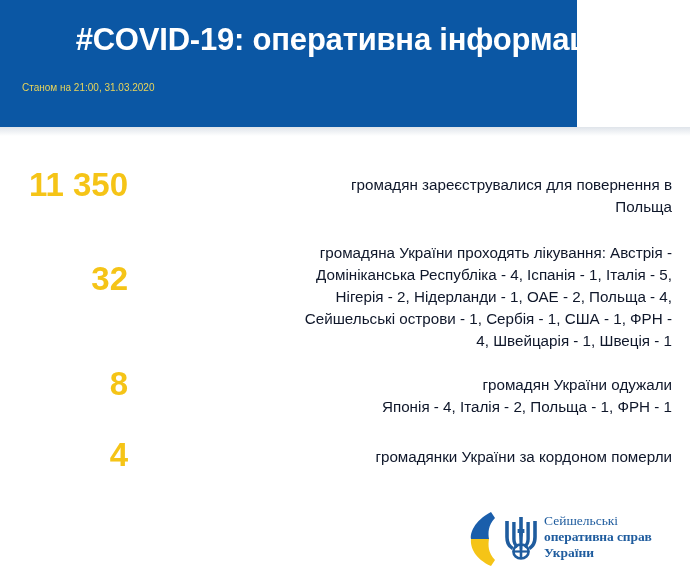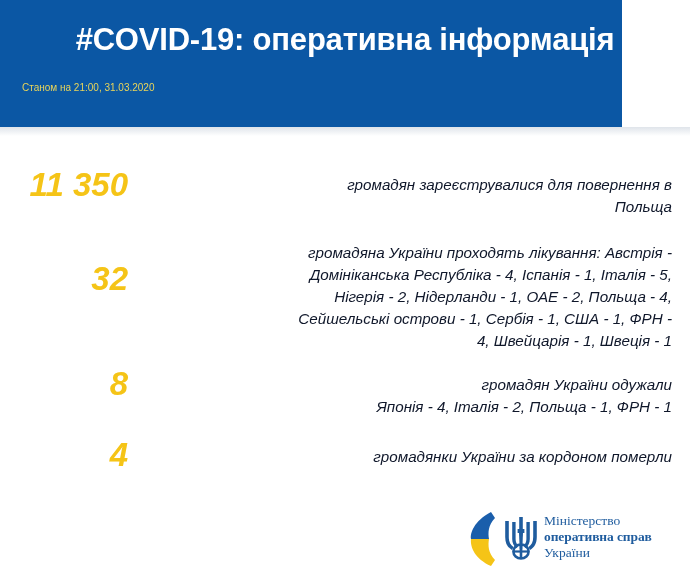--- a/index.html
+++ b/index.html
@@ -13,21 +13,21 @@
     font-family: "Liberation Sans", sans-serif;
     overflow: hidden;
     position: relative;
   }
 
   
   .banner {
     position: absolute;
     left: 0;
     top: 0;
-    width: 622px;
+    width: 577px;
     height: 127px;
     background: #0b57a4;
     box-sizing: border-box;
   }
   .banner-title {
     position: absolute;
     left: 0;
     top: 22px;
     width: 690px;
     text-align: center;
@@ -55,21 +55,20 @@
     height: 9px;
     background: linear-gradient(to bottom, #dfe4ea 0%, #ffffff 100%);
   }
 
   
   .stats {
     position: absolute;
     left: 0;
     top: 140px;
     width: 690px;
-    font-style: italic;
   }
   .stat-row {
     display: flex;
     align-items: flex-start;
     width: 690px;
     box-sizing: border-box;
   }
   .stat-number {
     flex: 0 0 128px;
     width: 128px;
@@ -141,21 +140,21 @@
     left: 78px;
     top: 6px;
     width: 140px;
     font-family: "Liberation Serif", serif;
     color: #1f5c9e;
     font-size: 13.5px;
     line-height: 16px;
   }
   .logo-text .l1 { display: block; font-weight: normal; }
   .logo-text .l2 { display: block; font-weight: bold; letter-spacing: -0.1px; }
-  .logo-text .l3 { display: block; font-weight: normal; }
+  .logo-text .l3 { display: block; font-weight: bold; }
 </style>
 </head>
 <body>
 
 <div class="banner">
   <div class="banner-title">#COVID-19: оперативна інформація</div>
   <div class="banner-subtitle">Станом на 21:00, 31.03.2020</div>
 </div>
 <div class="banner-fade"></div>
 
@@ -219,18 +218,18 @@
 
       <path d="M24.4 7 L27.8 7 L27.8 24 C27.8 28 26.4 31.2 23.2 33.2 L21.8 30.3 C23.4 29 24.4 27 24.4 24 Z"></path>
 
       <ellipse cx="19" cy="36.5" rx="7.6" ry="7.0" fill="none" stroke="#1f5c9e" stroke-width="2.6"></ellipse>
       <path d="M11.6 35.4 L26.4 35.4 L26.4 37.6 L11.6 37.6 Z"></path>
       <path d="M17.7 29.6 L20.3 29.6 L20.3 43.4 L17.7 43.4 Z"></path>
     </g>
   </svg>
 
   <div class="logo-text">
-    <span class="l1">Міністерство</span>
+    <span class="l1">Сейшельські</span>
     <span class="l2">оперативна справ</span>
     <span class="l3">України</span>
   </div>
 
 </div>
 
 </body></html>

